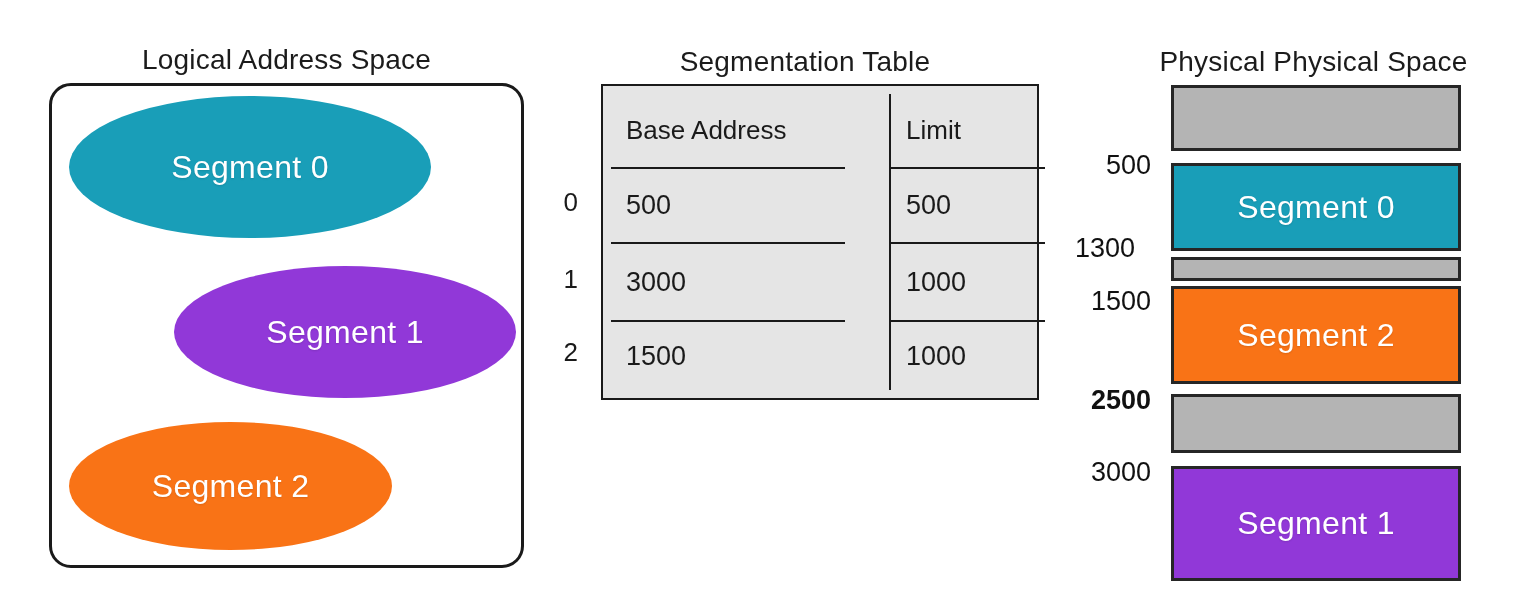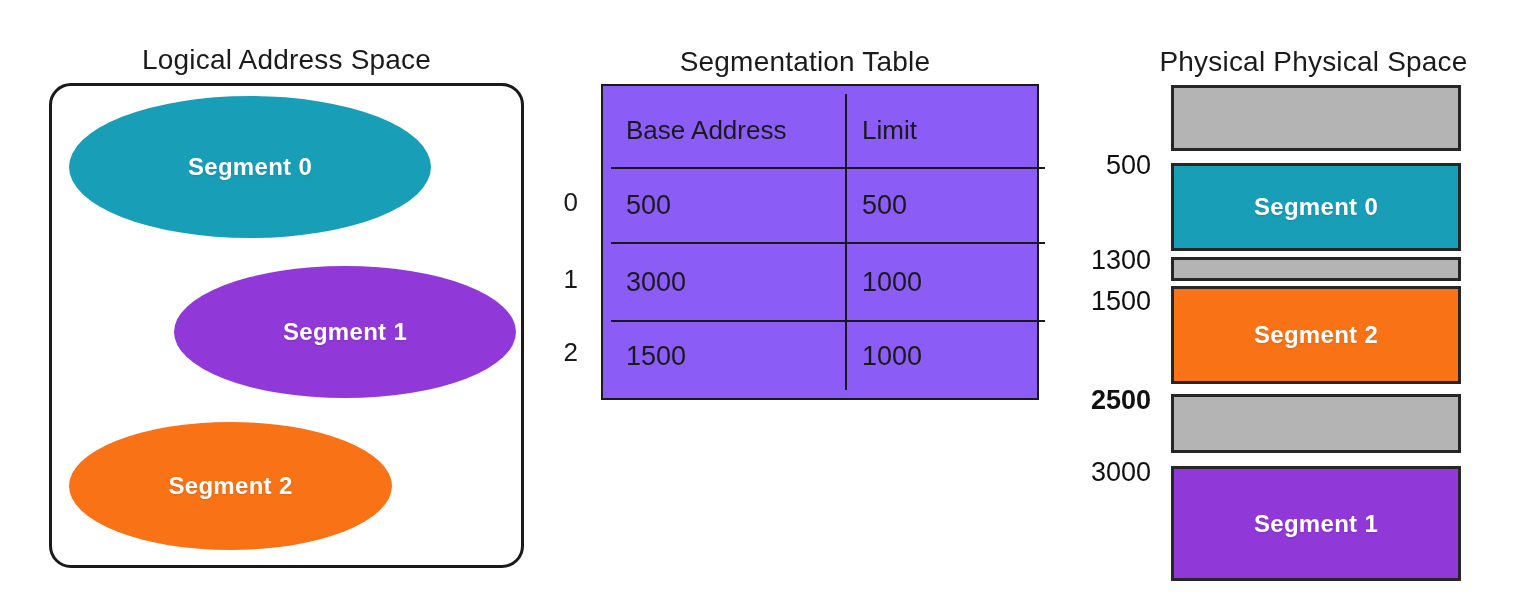--- a/index.html
+++ b/index.html
@@ -31,49 +31,49 @@
   }
   .ellipse {
     position: absolute;
     border-radius: 50%;
     display: flex;
     align-items: center;
     justify-content: center;
   }
   .seg-label {
     color: #ffffff;
-    font-size: 24px;
-    font-weight: 700;
+    font-size: 32px;
+    font-weight: 400;
     letter-spacing: 0.3px;
     text-shadow: 0 1px 2px rgba(0,0,0,0.12);
   }
   .ellipse-seg0 { left: 50px;  top: 77px;  width: 362px; height: 142px; }
   .ellipse-seg1 { left: 155px; top: 247px; width: 342px; height: 132px; }
   .ellipse-seg2 { left: 50px;  top: 403px; width: 323px; height: 128px; }
 
   
   .seg-table {
     position: absolute;
     left: 585px; top: 68px;
     width: 438px;
     border: 2px solid #1a1a1a;
     display: grid;
     grid-template-columns: 234px 200px;
     grid-template-rows: 73px 75px 78px 70px;
-    background: #8b5cf6;
+    background: #e5e5e5;
   }
   .tcell {
     display: flex;
     align-items: center;
     padding-left: 15px;
     font-size: 26px;
     color: #1a1a1a;
     overflow: hidden;
   }
-  .tcell.col2 { border-left: 2px solid #1a1a1a; }
+  .tcell.col2 { border-left: 2px solid #1a1a1a; margin-left: 44px; }
   .tcell.body-row { border-top: 2px solid #1a1a1a; font-size: 27px; }
   .row-index {
     position: absolute;
     width: 36px;
     text-align: right;
     font-size: 26px;
     line-height: 30px;
     color: #1a1a1a;
   }
   .row-index-0 { left: 534px; top: 163px; }
@@ -99,21 +99,21 @@
   .addr-label {
     position: absolute;
     left: 1035px;
     width: 108px;
     text-align: right;
     font-size: 27px;
     line-height: 32px;
     color: #111111;
   }
   .addr-0 { top: 125px; }
-  .addr-1 { top: 220px; }
+  .addr-1 { top: 208px; text-align: center; }
   .addr-2 { top: 261px; }
   .addr-3 { top: 360px; font-weight: bold; }
   .addr-4 { top: 432px; }
   .addr-5 { top: 551px; margin-top: 38px; }
 </style>
 </head>
 <body>
 
 <div class="canvas">
 

